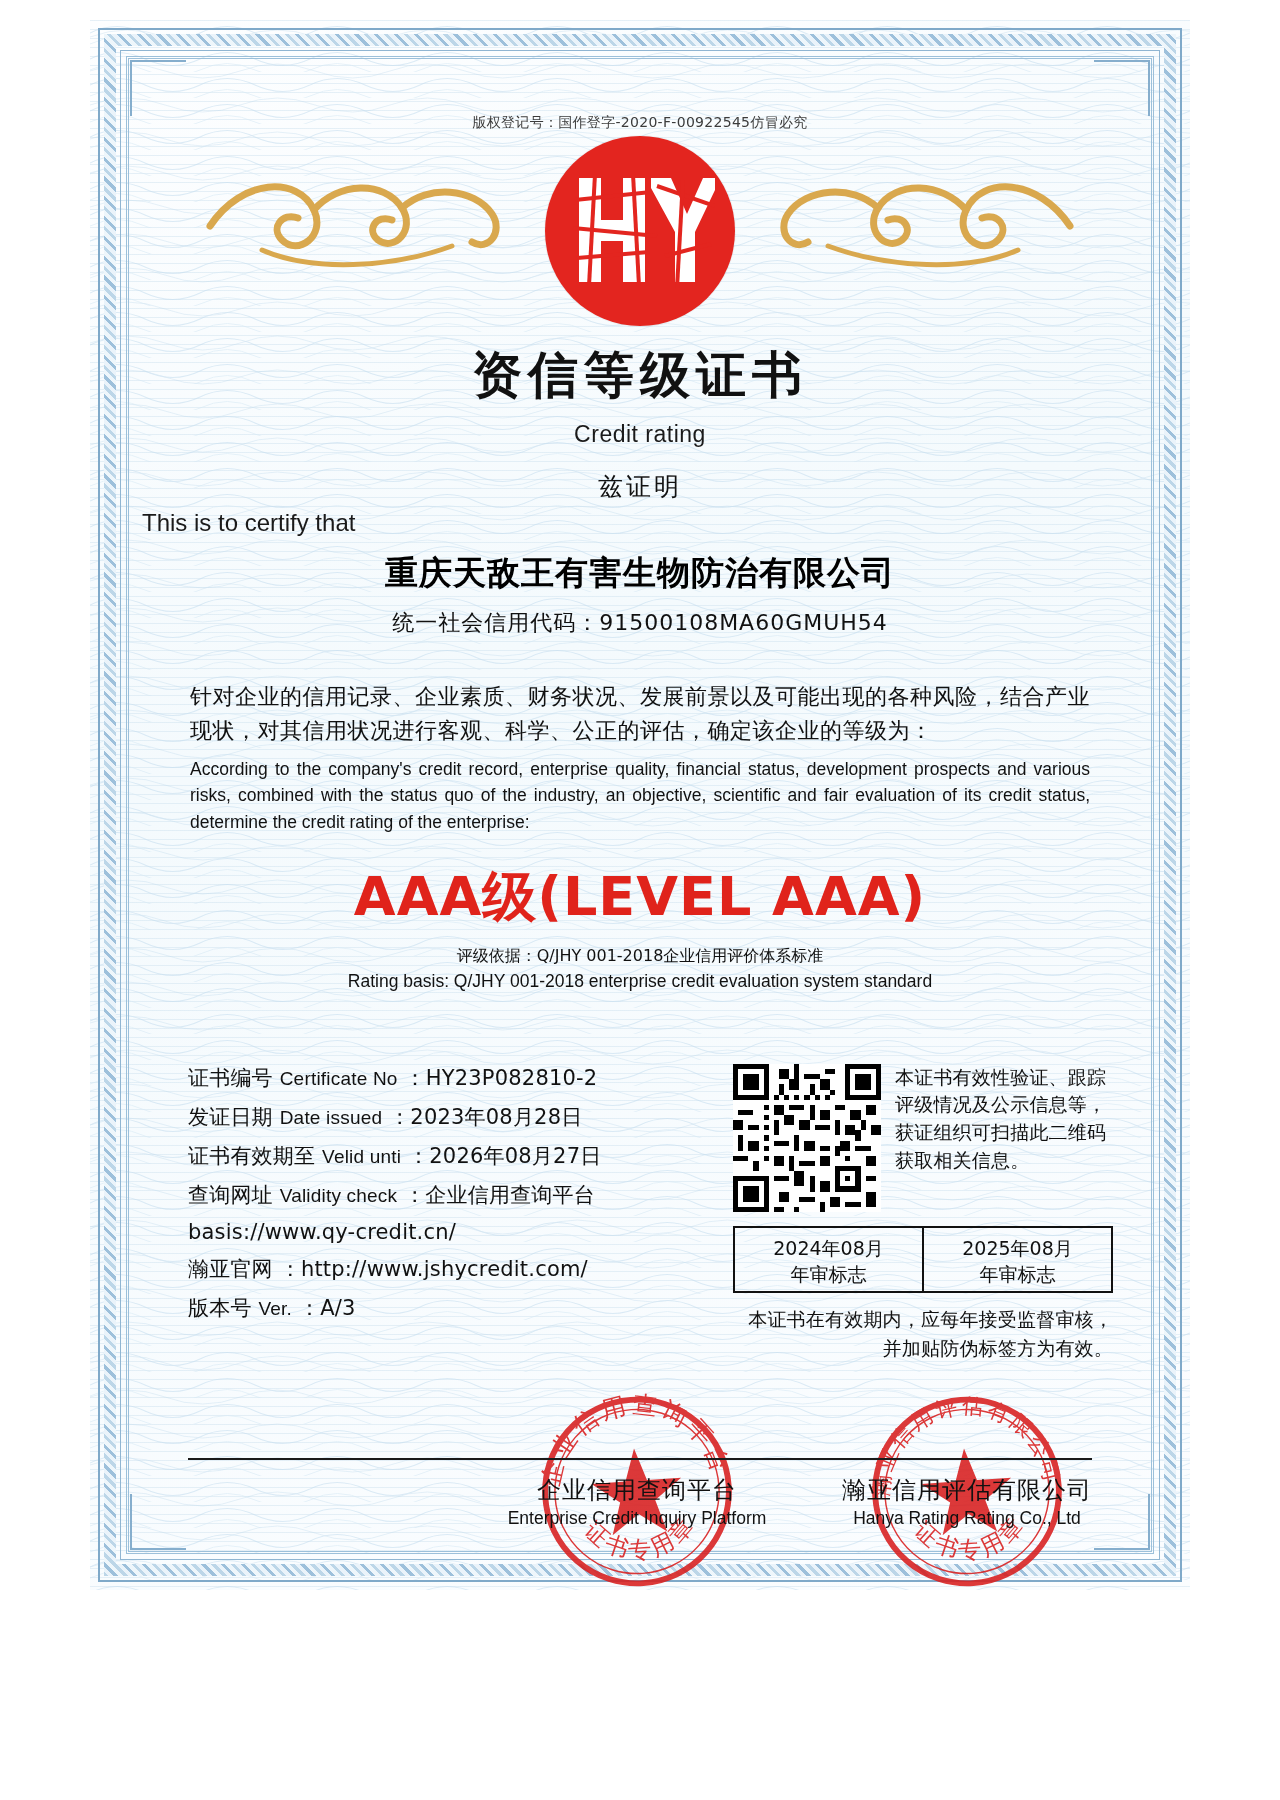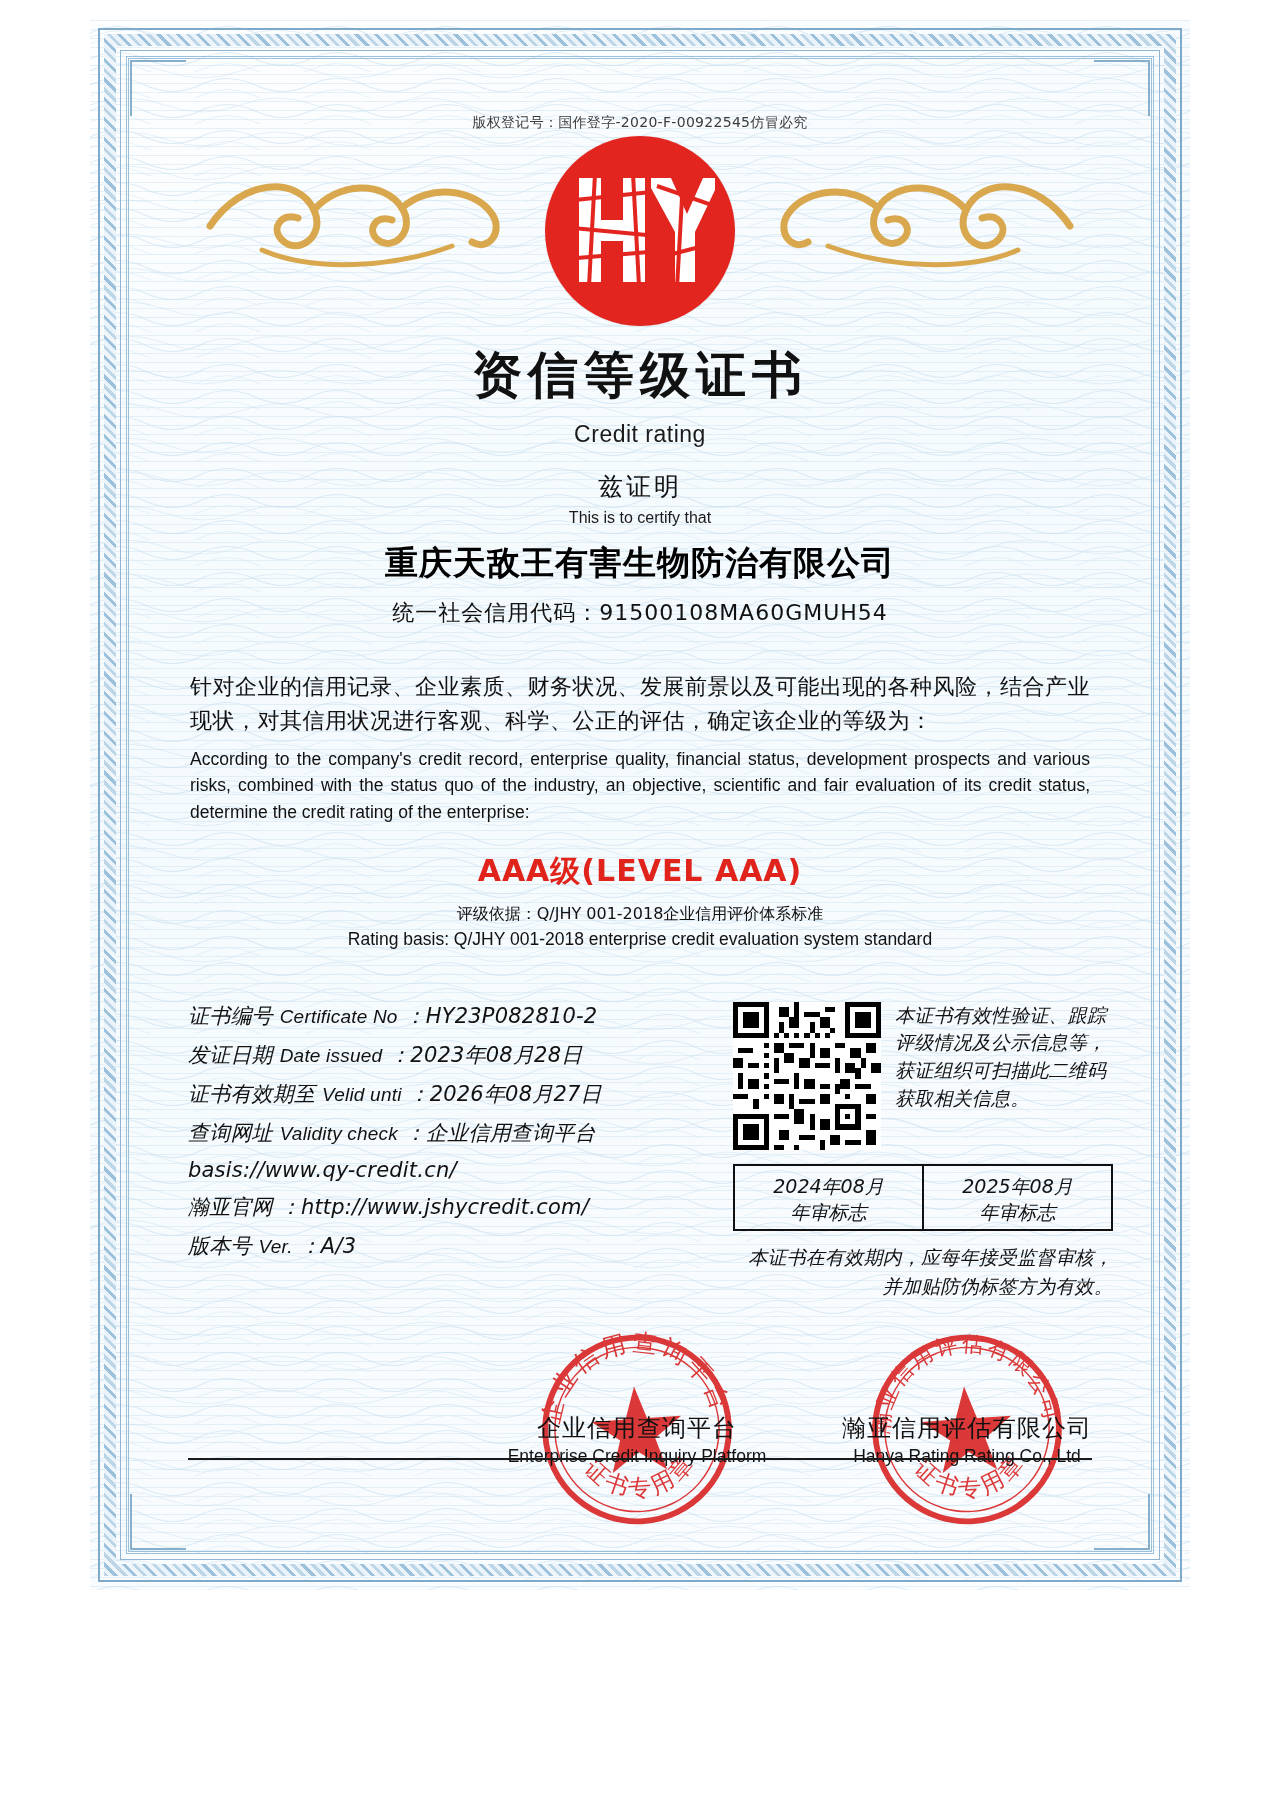--- a/index.html
+++ b/index.html
@@ -151,22 +151,21 @@
   }
   .certify-cn {
     text-align: center;
     font-size: 25px;
     color: #111;
     margin-top: 22px;
     letter-spacing: 3px;
     font-family: "DejaVu Sans", sans-serif;
   }
   .certify-en {
-    text-align: center;
-    font-size: 16px;
+    font-size: 24px;
     color: #1a1a1a;
     margin-top: 6px;
   }
   .company-name {
     text-align: center;
     font-size: 33px;
     font-weight: bold;
     color: #000;
     margin-top: 14px;
     letter-spacing: 1px;
@@ -198,21 +197,21 @@
     font-size: 17.5px;
     line-height: 1.5;
     color: #111;
     margin-top: 8px;
     text-align: justify;
   }
 
   
   .level {
     text-align: center;
-    font-size: 30px;
+    font-size: 54px;
     font-weight: bold;
     color: #e0231b;
     margin-top: 26px;
     letter-spacing: 1px;
     font-family: "DejaVu Sans", sans-serif;
   }
   .basis-cn {
     text-align: center;
     font-size: 16px;
     color: #111;
@@ -222,23 +221,22 @@
   .basis-en {
     text-align: center;
     font-size: 17.5px;
     color: #111;
     margin-top: 4px;
   }
 
   
   .lower {
     display: flex;
-    margin-top: 52px;
+    margin-top: 72px;
     padding: 0 42px 0 46px;
-    font-style: italic;
   }
   .details {
     width: 545px;
     flex: none;
   }
   .detail-line {
     font-size: 21px;
     color: #111;
     margin-bottom: 11px;
     letter-spacing: 0.2px;

